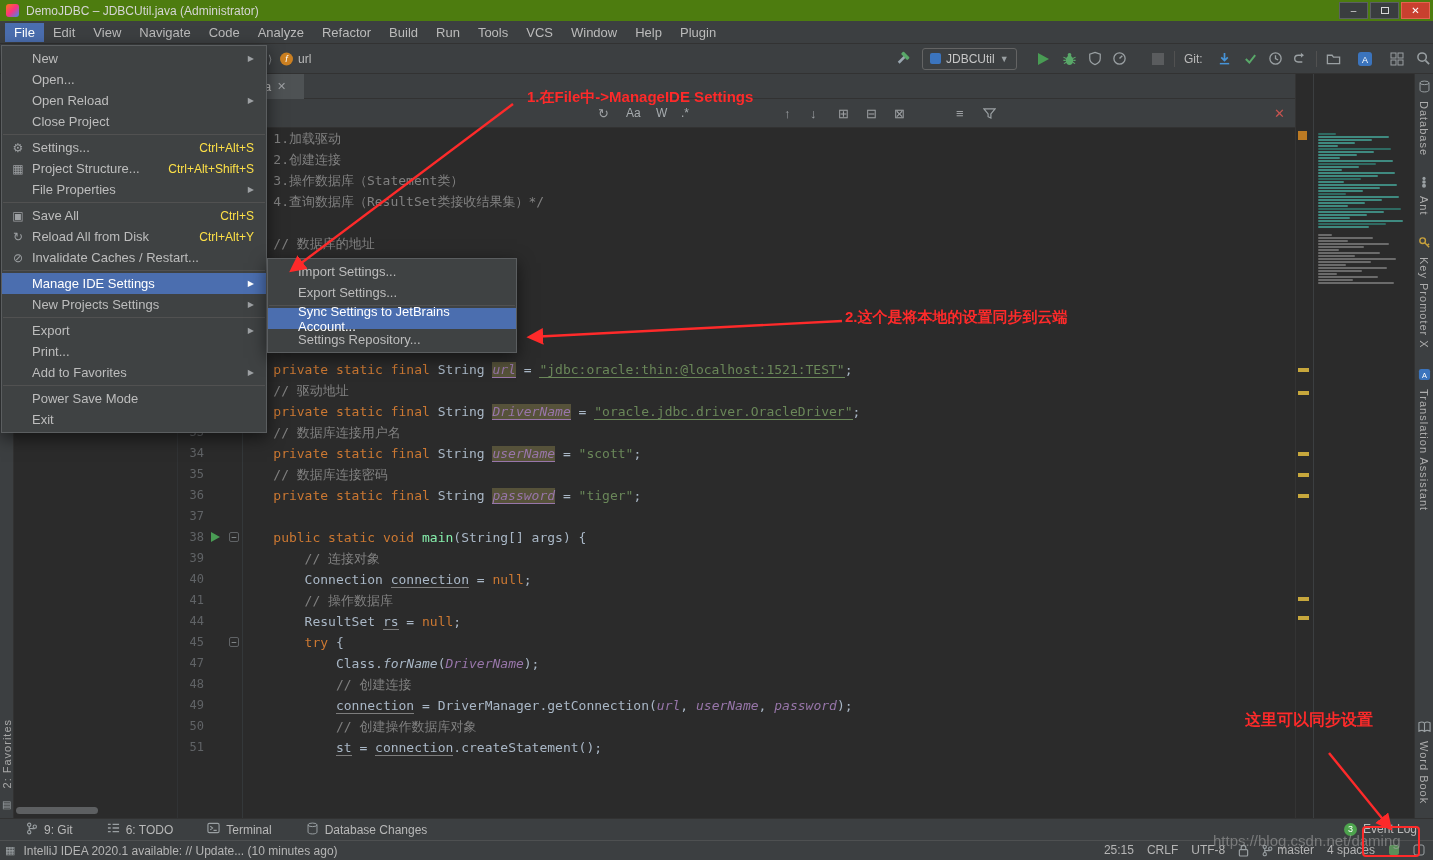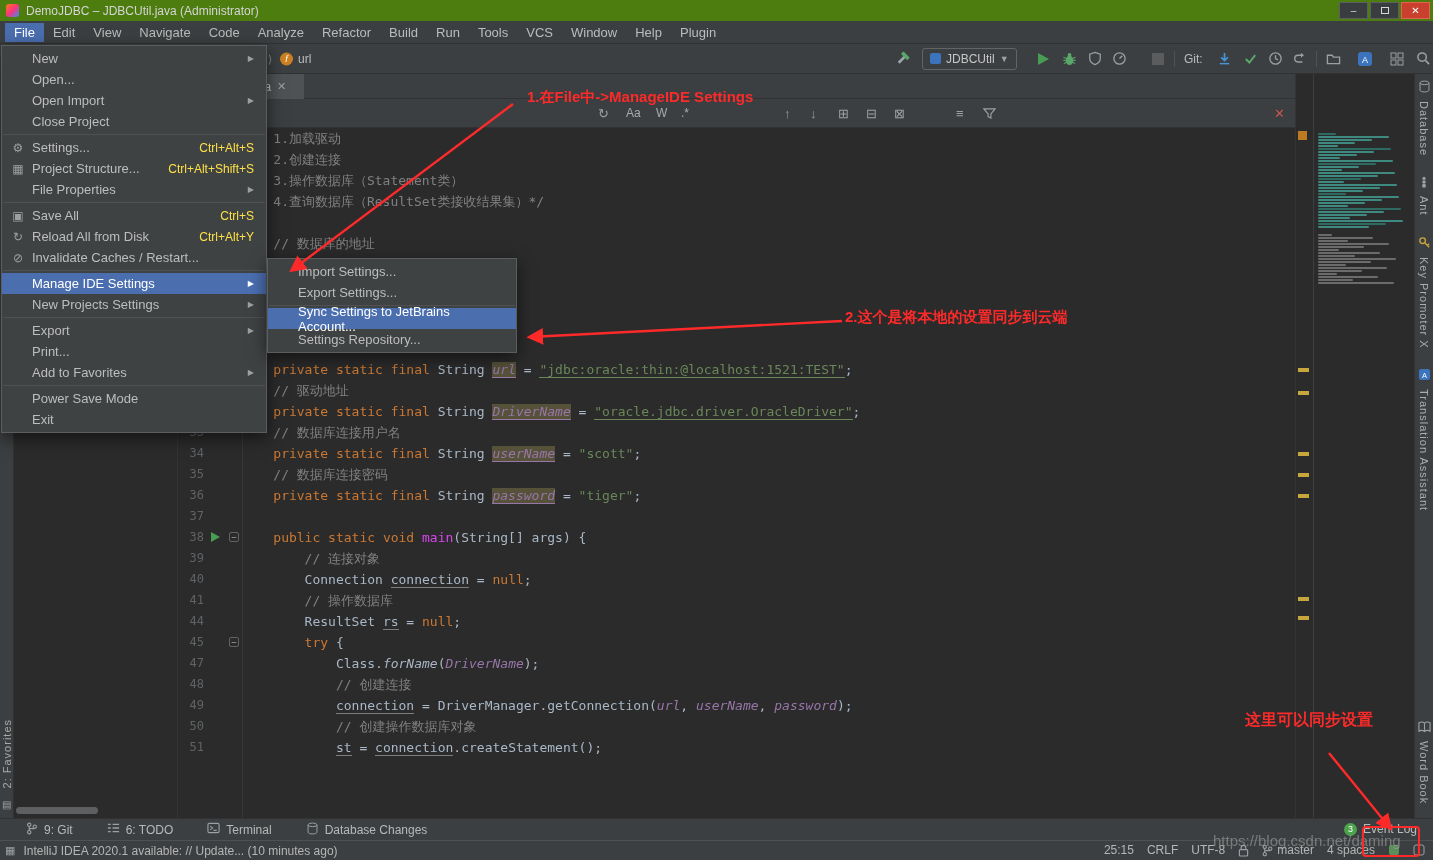--- a/index.html
+++ b/index.html
@@ -80,21 +80,21 @@
            color:#9aa0a3;font-size:9px;line-height:8px;text-align:center}
   .codepre{margin:0;flex:1;white-space:pre;font:inherit}
   .tk-k{color:#cc7832}
   .tk-p{color:#a9b7c6}
   .tk-c{color:#808080}
   .tk-s{color:#6a8759}
   .tk-su{color:#6a8759;border-bottom:1px solid #6a8759}
   .tk-f{color:#9876aa;font-style:italic;background:#56523a;border-bottom:1px solid #9876aa}
   .tk-fr{color:#9876aa;font-style:italic}
   .tk-v{color:#a9b7c6;border-bottom:1px solid #7d7d7d}
-  .tk-m{color:#d946ef}
+  .tk-m{color:#86efac}
   .tk-mi{color:#a9b7c6;font-style:italic}
 
   .stripe-mark{position:absolute;left:1298px;width:11px;height:4px;background:#c7a73c;z-index:5}
   .stripe-top{position:absolute;left:1298px;top:131px;width:9px;height:9px;background:#bc7a23;z-index:5}
   .mm-row{position:absolute;height:2px;border-radius:1px}
 
   
   .popup{position:absolute;background:#3f4243;border:1px solid #5b5e60;box-shadow:0 5px 16px rgba(0,0,0,.55);
          padding:2px 0;z-index:40}
   .pm-item{display:flex;align-items:center;height:21px;padding:0 12px 0 6px;color:#bdbdbd;font-size:13px;cursor:default}
@@ -538,21 +538,21 @@
         <span class="pm-ico"></span>
         <span class="pm-label">New</span>
         <span class="pm-arrow">▶</span>
       </div>
       <div class="pm-item">
         <span class="pm-ico"></span>
         <span class="pm-label">Open...</span>
       </div>
       <div class="pm-item">
         <span class="pm-ico"></span>
-        <span class="pm-label">Open Import</span>
+        <span class="pm-label">Open Reload</span>
         <span class="pm-arrow">▶</span>
       </div>
       <div class="pm-item">
         <span class="pm-ico"></span>
         <span class="pm-label">Close Project</span>
       </div>
       <div class="pm-sep"></div>
       <div class="pm-item">
         <span class="pm-ico">⚙</span>
         <span class="pm-label">Settings...</span>

